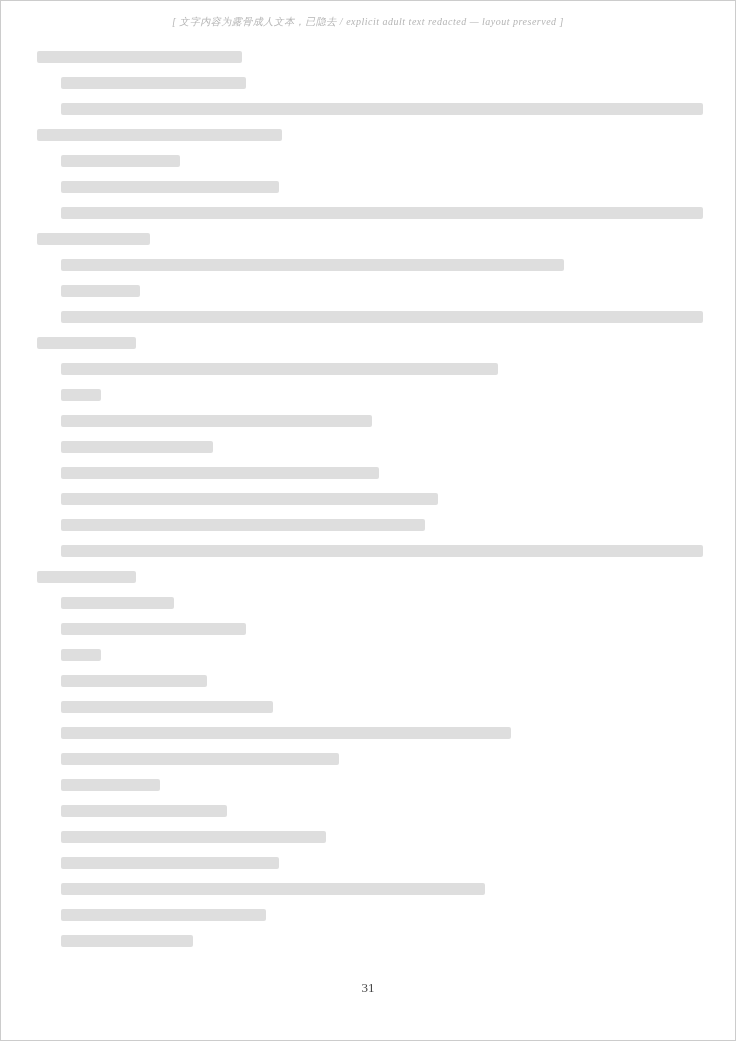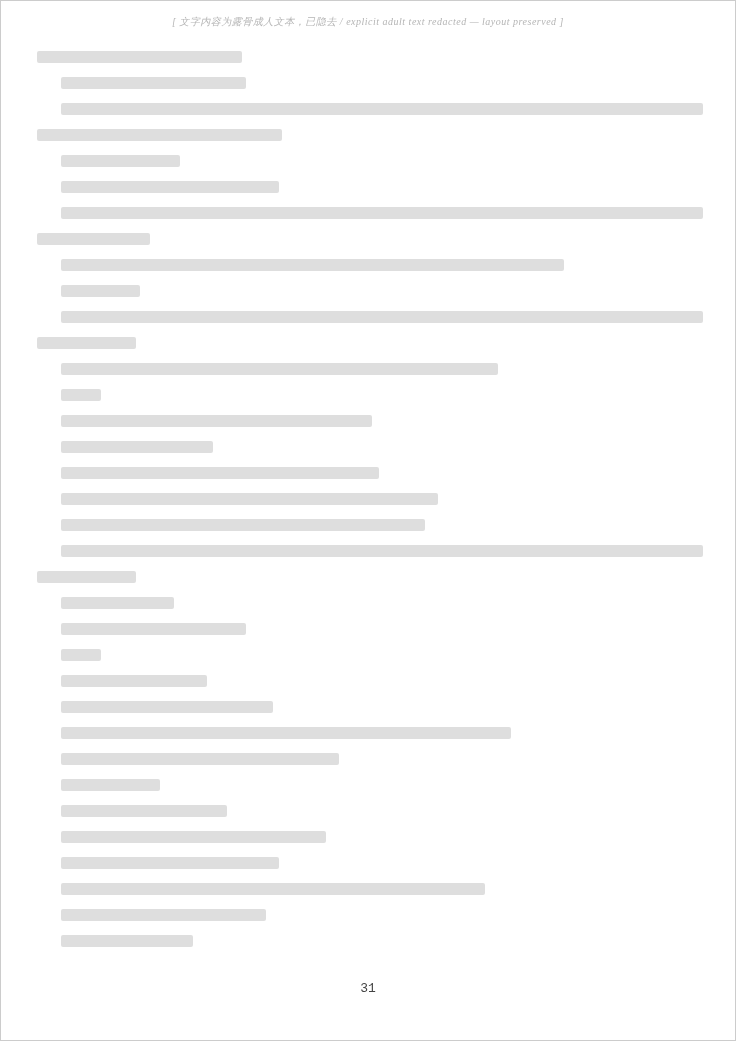--- a/index.html
+++ b/index.html
@@ -45,21 +45,20 @@
     margin-left: 1.5em;
   }
   .page-number {
     position: absolute;
     bottom: 44px;
     left: 0;
     width: 100%;
     text-align: center;
     font-size: 13px;
     color: #444444;
-    font-family: Liberation Mono, monospace;
   }
 </style>
 </head>
 <body>
 
 <div class="page">
   <div class="redaction-note">[ 文字内容为露骨成人文本，已隐去 / explicit adult text redacted — layout preserved ]</div>
 
   <div class="text-column">
       <div class="redacted-line" style="width: 31%;"></div>

